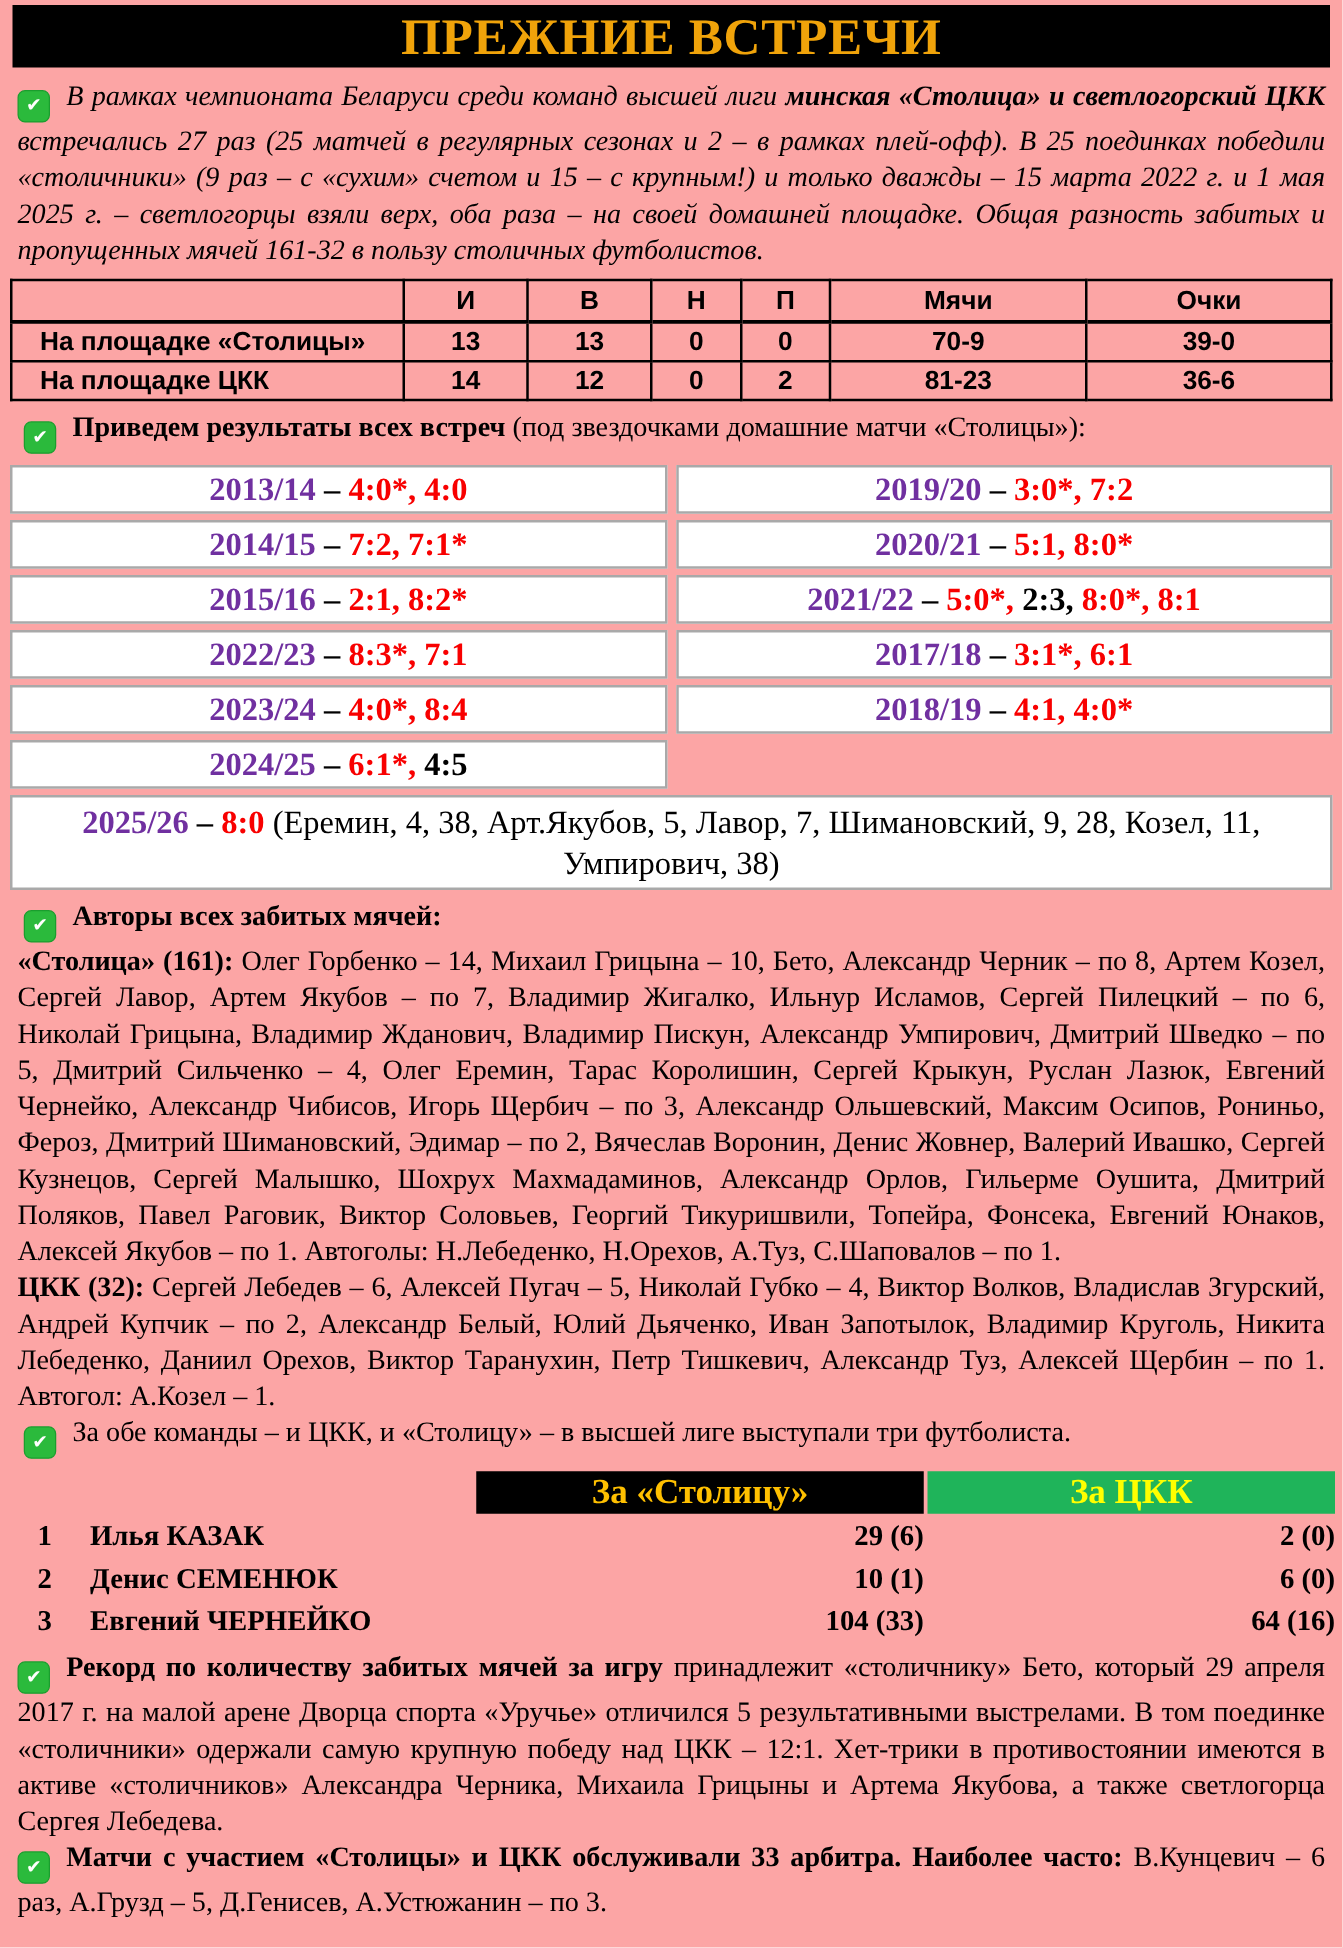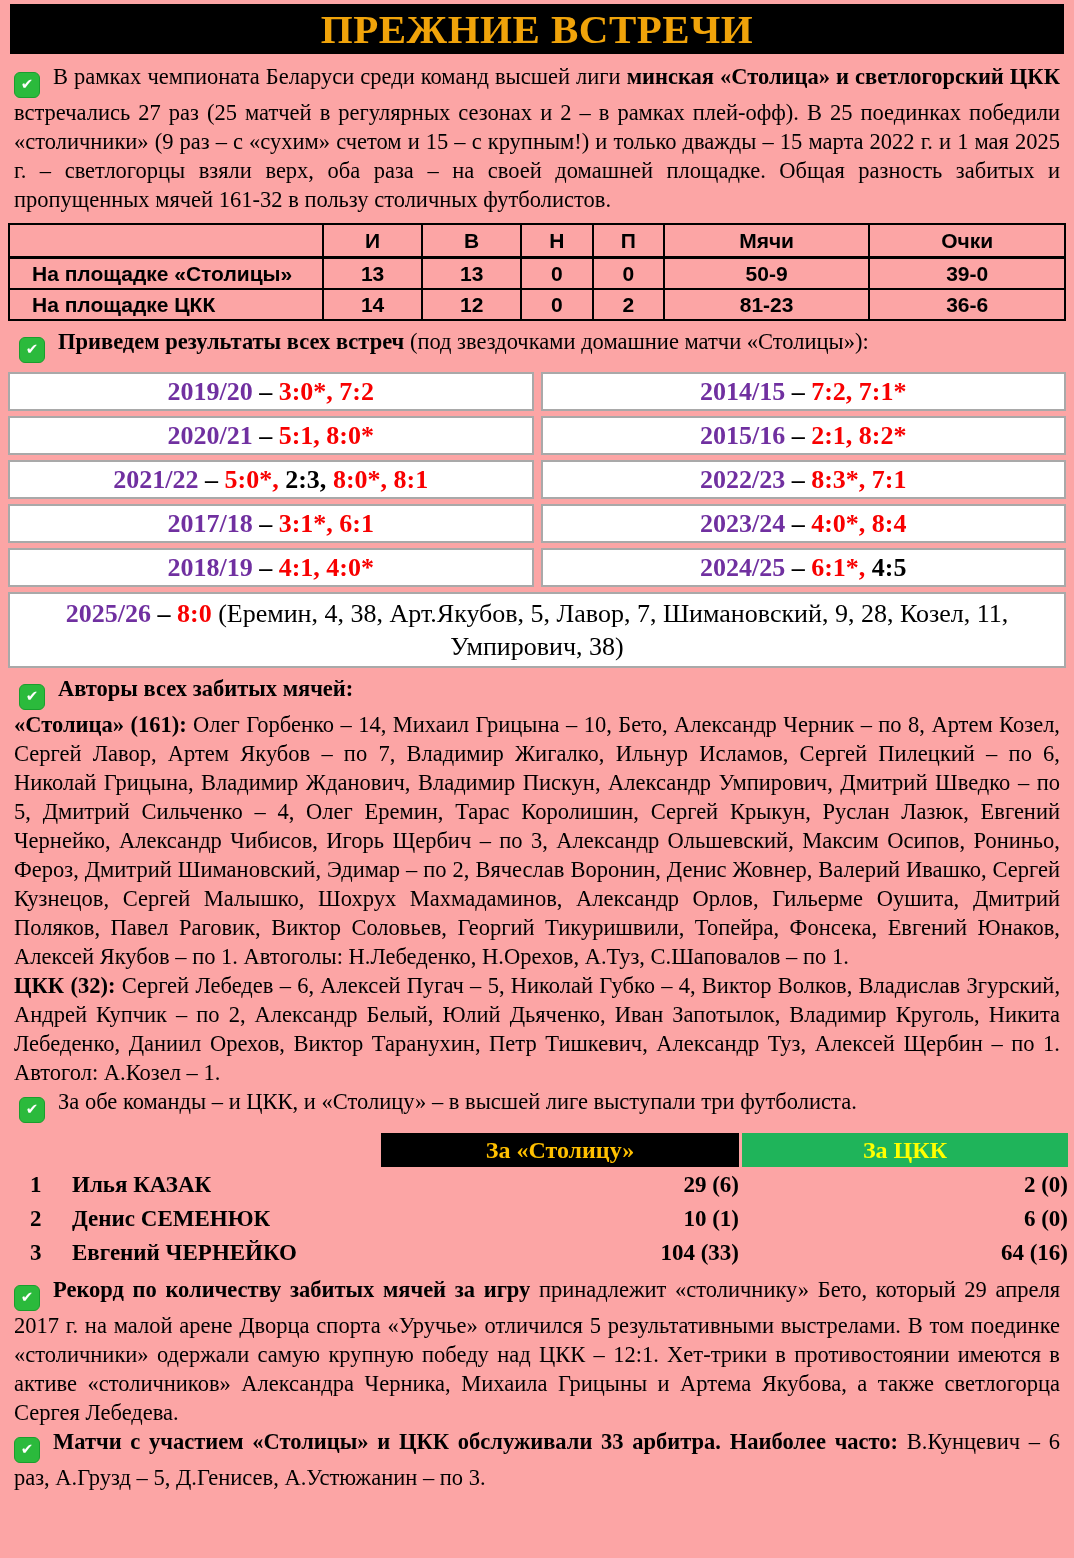--- a/index.html
+++ b/index.html
@@ -12,21 +12,21 @@
     margin:4px 10px 0;height:50px;background:#000;
     display:flex;align-items:center;justify-content:center;
   }
   .title-bar h1{
     margin:0;color:var(--title_gold,#F0A30A);font-size:41px;font-weight:bold;
     letter-spacing:.5px;font-family:"Liberation Serif", serif;
   }
   
   .para{margin:0 14px;font-size:22.5px;line-height:29px;text-align:justify;}
   .left{text-align:left;margin-left:19px;}
-  .mt8{margin-top:8px;}
+  .mt8{margin-top:8px;font-style:italic;}
   .mt6{margin-top:6px;}
   .bold{font-weight:bold;}
   .ital{}
   .c-red{color:var(--red,#F00);}
   .c-purple{color:var(--purple,#7030A0);}
   .c-k{color:#000;}
   
   .check{
     display:inline-block;width:24px;height:24px;border-radius:6px;
     background:var(--check_green,#2BBA3C);border:1px solid #1a9e2e;
@@ -46,21 +46,21 @@
   .seasons{margin:9px 8px 0;}
   .sgrid{display:grid;grid-template-columns:1fr 1fr;column-gap:7px;row-gap:5px;}
   .scell{
     border:2px solid var(--border_gray,#A9A9A9);background:#fff;text-align:center;
     font-size:26px;font-weight:bold;line-height:31px;padding:2px 4px;
   }
   .sfull{margin-top:5px;font-weight:normal;padding:3px 49px;line-height:33px;}
   
   .players{margin:10px 6px 0;font-size:23px;font-weight:bold;}
   .phead,.prow{display:grid;grid-template-columns:372px 358px 1fr;column-gap:3px;}
-  .phead-cell{height:34px;display:flex;align-items:center;justify-content:center;font-size:24px;}
+  .phead-cell{height:34px;display:flex;align-items:center;justify-content:center;font-size:28px;}
   .phead-stolica{background:#000;color:var(--header_gold,#FFC000);}
   .phead-ckk{background:var(--green,#1FB45A);color:var(--header_yellow,#FF0);}
   .prow{line-height:33px;margin-top:1px;}
   .pname{padding-left:24px;}
   .pnum{display:inline-block;width:42px;}
   .pval{text-align:right;}
 </style>
 </head>
 <body>
 
@@ -84,39 +84,40 @@
         <th>Очки</th>
       </tr>
     </thead>
     <tbody>
       <tr>
         <td class="lbl">На площадке «Столицы»</td>
         <td>13</td>
         <td>13</td>
         <td>0</td>
         <td>0</td>
-        <td>50-9</td>
+        <td>70-9</td>
         <td>39-0</td>
       </tr>
       <tr>
         <td class="lbl">На площадке ЦКК</td>
         <td>14</td>
         <td>12</td>
         <td>0</td>
         <td>2</td>
         <td>81-23</td>
         <td>36-6</td>
       </tr>
     </tbody>
   </table>
 
   <p class="para left mt6"><span class="check">✔</span><span><span class="bold">Приведем результаты всех встреч</span><span> (под звездочками домашние матчи «Столицы»):</span></span></p>
 
   <div class="seasons">
     <div class="sgrid">
+      <div class="scell"><span class="c-purple">2013/14</span><span> – </span><span class="c-red">4:0*, 4:0</span></div>
       <div class="scell"><span class="c-purple">2019/20</span><span> – </span><span class="c-red">3:0*, 7:2</span></div>
       <div class="scell"><span class="c-purple">2014/15</span><span> – </span><span class="c-red">7:2, 7:1*</span></div>
       <div class="scell"><span class="c-purple">2020/21</span><span> – </span><span class="c-red">5:1, 8:0*</span></div>
       <div class="scell"><span class="c-purple">2015/16</span><span> – </span><span class="c-red">2:1, 8:2*</span></div>
       <div class="scell"><span class="c-purple">2021/22</span><span> – </span><span class="c-red">5:0*, </span><span class="c-k">2:3, </span><span class="c-red">8:0*, 8:1</span></div>
       <div class="scell"><span class="c-purple">2022/23</span><span> – </span><span class="c-red">8:3*, 7:1</span></div>
       <div class="scell"><span class="c-purple">2017/18</span><span> – </span><span class="c-red">3:1*, 6:1</span></div>
       <div class="scell"><span class="c-purple">2023/24</span><span> – </span><span class="c-red">4:0*, 8:4</span></div>
       <div class="scell"><span class="c-purple">2018/19</span><span> – </span><span class="c-red">4:1, 4:0*</span></div>
       <div class="scell"><span class="c-purple">2024/25</span><span> – </span><span class="c-red">6:1*, </span><span class="c-k">4:5</span></div>

